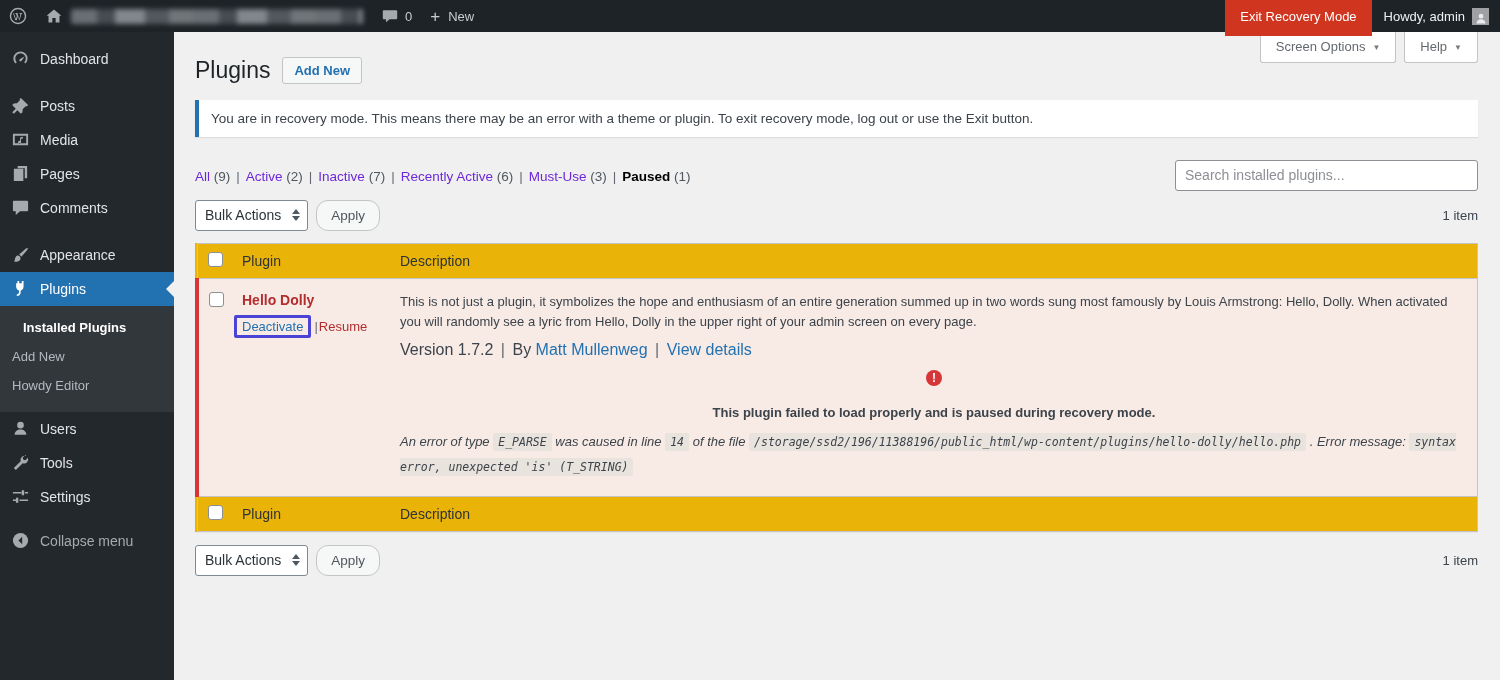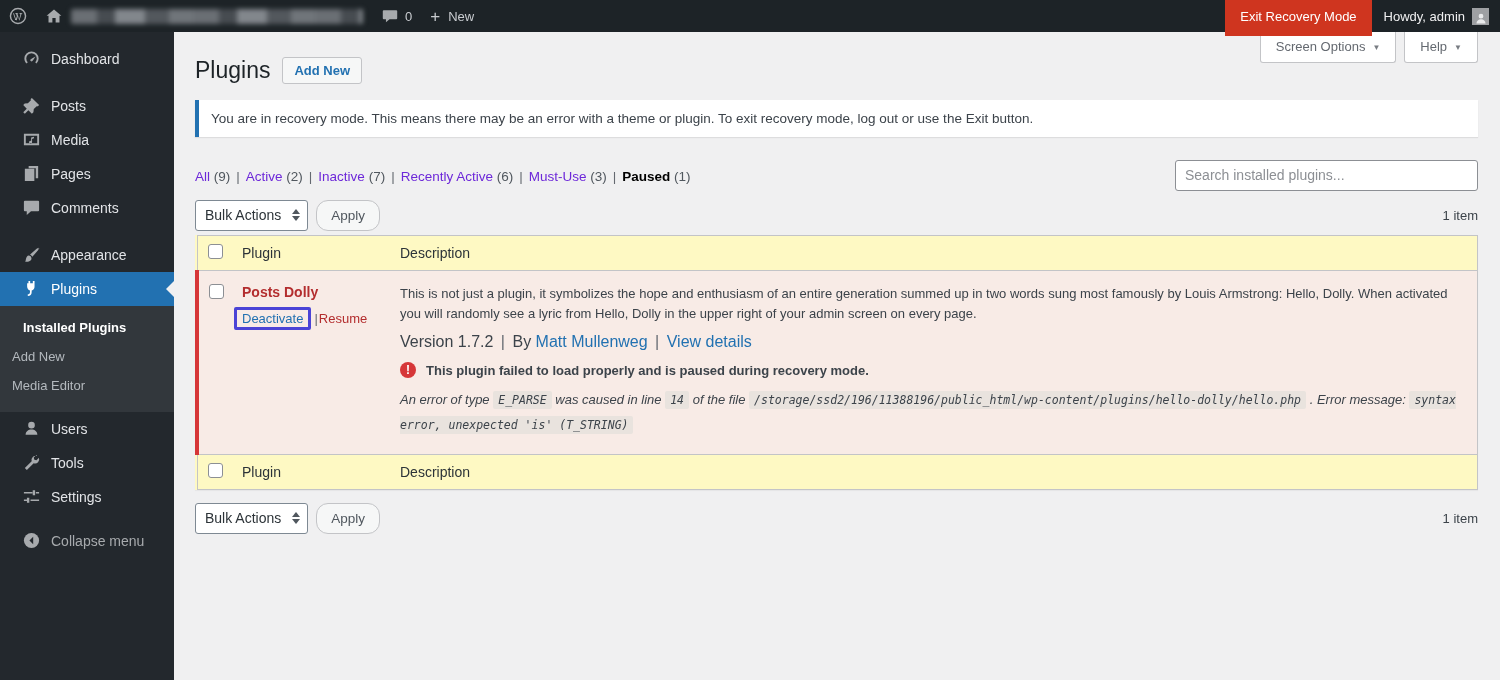--- a/index.html
+++ b/index.html
@@ -22,21 +22,21 @@
   .ab-spacer { flex:1; }
   .ab-exit { height:40px; display:flex; align-items:center; padding:0 15px;
     background:#cf351f; color:#fff; font-size:13px; cursor:pointer; }
   .ab-howdy { display:flex; align-items:center; gap:7px; padding:0 11px 0 12px; color:#f0f0f1; cursor:pointer; }
   .avatar { width:17px; height:17px; background:#9ea0a3; display:inline-flex; align-items:flex-end; justify-content:center; overflow:hidden; }
   .avatar svg { width:14px; height:14px; fill:#e9eaeb; }
 
   
   #sidebar { position:absolute; top:32px; left:0; width:174px; height:648px;
     background:#23282d; color:#eee; font-size:14px; }
-  .menu-top { display:flex; align-items:center; gap:9px; padding:8px 22px; height:34px; color:#e2e4e7; cursor:pointer; position:relative; }
+  .menu-top { display:flex; align-items:center; gap:9px; padding:8px 11px; height:34px; color:#e2e4e7; cursor:pointer; position:relative; }
   .menu-top .mi { width:20px; height:20px; flex:0 0 20px; }
   .menu-top .mi svg { width:19px; height:19px; fill:#a7aaad; }
   .menu-top.active { background:#2271b1; color:#fff; }
   .menu-top.active .mi svg { fill:#fff; }
   .menu-top.active::after { content:""; position:absolute; right:0; top:50%; margin-top:-8px;
     border:8px solid transparent; border-right-color:#f0f0f1; }
   .menu-gap { height:13px; }
   .menu-first { height:10px; }
   .submenu { background:#32373c; padding:7px 0 12px; }
   .submenu .sm-item { padding:7px 12px; font-size:13px; color:#b4b9be; cursor:pointer; }
@@ -80,21 +80,21 @@
   .sel-arrows { position:absolute; right:7px; top:50%; transform:translateY(-50%); display:flex; flex-direction:column; gap:2px; }
   .sel-arrows i { display:block; width:0; height:0; border-left:4px solid transparent; border-right:4px solid transparent; }
   .sel-arrows .up { border-bottom:5px solid #50575e; }
   .sel-arrows .dn { border-top:5px solid #50575e; }
   .apply-btn { margin-left:8px; height:31px; background:#f6f7f7; border:1px solid #c3c4c7; border-radius:12px;
     padding:0 14px; font-size:13.5px; color:#50575e; cursor:pointer; font-family:"Liberation Sans",sans-serif; }
   .nav-spacer { flex:1; }
   .items-count { font-size:13px; color:#3c434a; }
 
   
-  table.plugins { margin-top:4px; width:100%; border-collapse:collapse; background:#fef9c3;
+  table.plugins { margin-top:12px; width:100%; border-collapse:collapse; background:#eab308;
     border:1px solid #c3c4c7; box-shadow:0 1px 1px rgba(0,0,0,.04); }
   table.plugins th, table.plugins td { text-align:left; vertical-align:top; font-weight:400; }
   th.col-cb, td.col-cb { width:36px; padding:10px 0 0 10px; }
   th.col-plugin { width:158px; }
   thead th, tfoot th { font-size:14px; color:#2c3338; padding:9px 9px; }
   thead tr { border-bottom:1px solid #c3c4c7; }
   tfoot tr { border-top:1px solid #c3c4c7; }
   thead th.col-cb, tfoot th.col-cb { padding:8px 0 8px 10px; }
   .checkbox { display:inline-block; width:15px; height:15px; background:#fff;
     border:1px solid #8c8f94; border-radius:3px; cursor:pointer; }
@@ -106,21 +106,21 @@
   .row-actions a { text-decoration:none; cursor:pointer; }
   .deactivate-link { color:#2271b1; }
   .resume-link { color:#b32d2e; }
   .highlight-box { display:inline-block; border:3px solid #4b43d6; border-radius:2px; padding:1px 5px; margin-left:-8px; }
   .act-sep { margin:0 1px 0 3px; }
 
   .plugin-desc p { font-size:13px; line-height:1.55; color:#3c434a; max-width:1056px; }
   .version-line { margin-top:9px; font-size:16px; color:#3c434a; }
   .version-line a { color:#2271b1; text-decoration:none; cursor:pointer; }
   .version-line .sep { color:#646970; margin:0 3px; }
-  .paused-notice { margin-top:11px; display:flex; align-items:center; gap:10px; font-size:13px; font-weight:bold; color:#3c434a; }
+  .paused-notice { margin-top:11px; display:flex; align-items:center; gap:19px; font-size:13px; font-weight:bold; color:#3c434a;flex-direction:column; }
   .error-icon { width:16px; height:16px; flex:0 0 16px; border-radius:50%; background:#d63638; color:#fff;
     display:inline-flex; align-items:center; justify-content:center; font-size:12px; font-weight:bold; }
   .error-icon::before { content:"!"; }
   .error-detail { margin-top:10px; font-style:italic; font-size:13px; color:#3c434a; line-height:1.9; max-width:1060px; }
   .error-detail code { font-family:"DejaVu Sans Mono", monospace; font-size:11.5px; background:#e9e3de;
     padding:2px 5px; border-radius:2px; color:#3c434a; }
 </style>
 </head>
 <body>
 
@@ -209,21 +209,21 @@
   </div>
   <div class="menu-top active">
     <span class="mi"><svg viewBox="0 0 20 20">
           <path d="M13.2 4.6V2h-1.8v2.6H8.6V2H6.8v2.6H5.4v3.2c0 2 1.2 3.6 3 4.2v1.6c0 1.7-.8 2.5-2.3 2.5V18c2.7 0 4.1-1.5 4.1-4.3v-1.6a4.4 4.4 0 003-4.2V4.6h-1z"></path>
         </svg></span>
     <span>Plugins</span>
   </div>
   <div class="submenu">
     <div class="sm-item current">Installed Plugins</div>
     <div class="sm-item">Add New</div>
-    <div class="sm-item">Media Editor</div>
+    <div class="sm-item">Howdy Editor</div>
   </div>
   <div class="menu-top">
     <span class="mi"><svg viewBox="0 0 20 20">
           <path d="M10 3a3.5 3.5 0 110 7 3.5 3.5 0 010-7zm0 8c3.4 0 6.2 2.1 6.2 5.7H3.8C3.8 13.1 6.6 11 10 11z"></path>
         </svg></span>
     <span>Users</span>
   </div>
   <div class="menu-top">
     <span class="mi"><svg viewBox="0 0 20 20">
           <path d="M16 3.2a4.4 4.4 0 00-5.8 5.5L3 15.9 5.1 18l7.2-7.2A4.4 4.4 0 0017.8 5l-2.6 2.6-2.2-.6-.6-2.2L15 2.2l1 1z"></path>
@@ -294,21 +294,21 @@
         <tr>
           <th class="col-cb"><span class="checkbox"></span></th>
           <th class="col-plugin">Plugin</th>
           <th>Description</th>
         </tr>
       </thead>
       <tbody>
         <tr class="paused">
           <td class="col-cb"><span class="checkbox"></span></td>
           <td class="col-plugin">
-            <div class="plugin-name">Posts Dolly</div>
+            <div class="plugin-name">Hello Dolly</div>
             <div class="row-actions">
               <span class="highlight-box"><a class="deactivate-link">Deactivate</a></span><span class="act-sep">|</span><a class="resume-link">Resume</a>
             </div>
           </td>
           <td class="plugin-desc">
             <p>This is not just a plugin, it symbolizes the hope and enthusiasm of an entire generation summed up in two words sung most famously by Louis Armstrong: Hello, Dolly. When activated you will randomly see a lyric from Hello, Dolly in the upper right of your admin screen on every page.</p>
             <div class="version-line">
               <span>Version 1.7.2</span>
               <span class="sep">|</span>
               <span>By</span>

